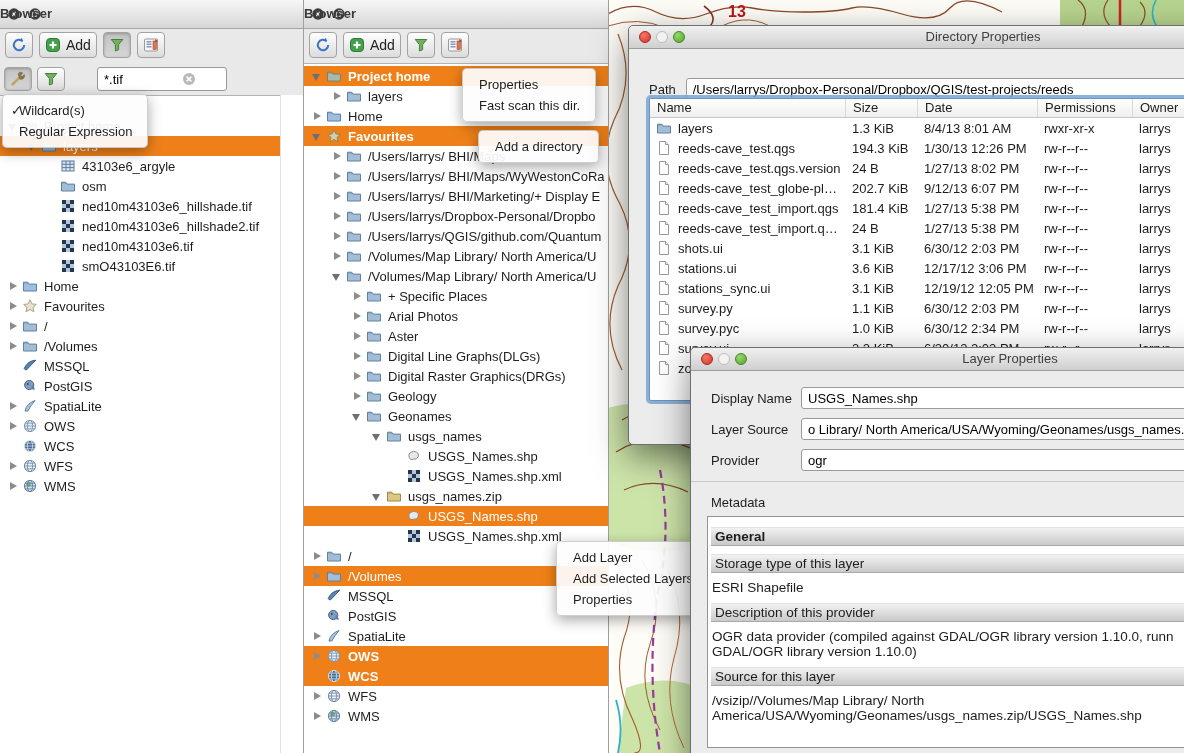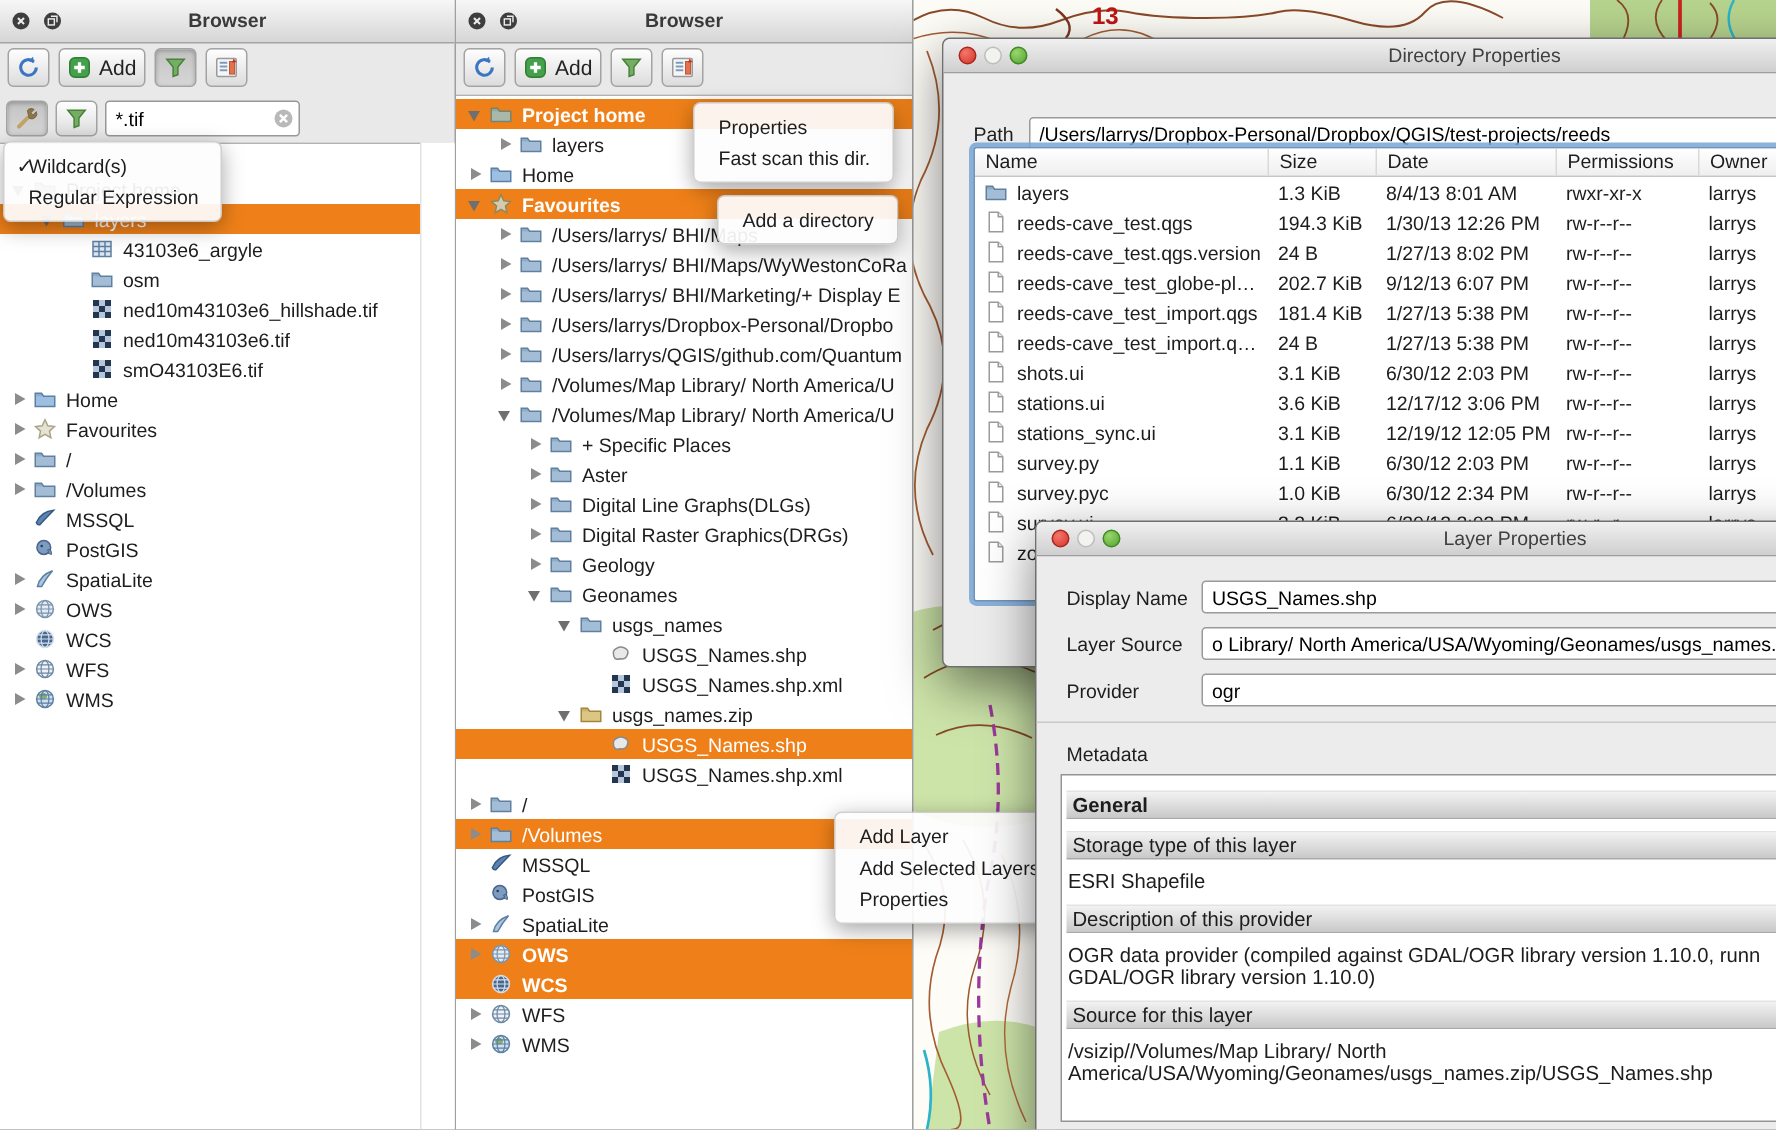--- a/index.html
+++ b/index.html
@@ -8,38 +8,38 @@
          -webkit-font-smoothing:antialiased;}
   
   #map{position:absolute;left:608px;top:0;width:576px;height:753px;z-index:0;}
   #map-label13{position:absolute;left:728px;top:3px;color:#c11414;font-weight:bold;font-size:16px;z-index:1;}
   
   .panel{position:absolute;top:0;height:753px;background:#e9e9e9;z-index:2;}
   #panel-left{left:0;width:303px;border-right:1px solid #9f9f9f;}
   #panel-mid{left:304px;width:304px;border-right:1px solid #9f9f9f;}
   .dock-titlebar{position:relative;height:28px;background:linear-gradient(#f7f7f7,#d6d6d6);
       border-bottom:1px solid #a5a5a5;}
-  .dock-title{position:absolute;left:0;right:0;top:0;line-height:27px;text-align:center;
+  .dock-title{position:absolute;left:0;right:0;top:0;line-height:27px;text-align:left;
       font-weight:bold;color:#3a3a3a;}
   .dock-btn{position:absolute;top:7px;width:14px;height:14px;cursor:default;}
   .dock-btn.close{left:7px;} .dock-btn.float{left:28px;}
   .toolbar{position:absolute;left:0;right:0;top:28px;height:34px;display:flex;align-items:center;
       gap:6px;padding-left:5px;}
   .tb-btn{height:26px;min-width:28px;border:1px solid #a3a3a3;border-radius:4px;
       background:linear-gradient(#fefefe,#dcdcdc);display:flex;align-items:center;justify-content:center;
       gap:5px;padding:0 5px;box-sizing:border-box;}
   .tb-btn.pressed{background:linear-gradient(#c3c3c3,#d6d6d6);box-shadow:inset 0 1px 3px rgba(0,0,0,.25);}
   .tb-btn .lbl{font-size:14px;color:#222;}
   .icon16{width:16px;height:16px;display:inline-block;flex:0 0 16px;}
   .icon16 svg{width:16px;height:16px;display:block;}
   .filter-row{position:absolute;left:0;right:0;top:62px;height:34px;display:flex;align-items:center;
       gap:5px;padding-left:4px;}
   .filter-input-wrap{position:relative;width:130px;height:24px;}
   .filter-input{width:100%;height:100%;box-sizing:border-box;border:1px solid #989898;border-radius:3px;
-      padding:0 20px 0 6px;font-family:inherit;font-size:13px;background:#fff;outline:none;}
+      padding:0 20px 0 6px;font-family:inherit;font-size:13px;background:#fff;outline:none;margin-left:27px;}
   .clear-btn{position:absolute;right:3px;top:4px;width:16px;height:16px;}
   
   .tree{position:absolute;left:0;right:0;bottom:0;background:#fff;border-top:1px solid #b3b3b3;overflow:hidden;}
   #tree-left{top:95px;padding-top:20px;}
   #tree-mid{top:63px;padding-top:2px;}
   .tree-row{height:20px;display:flex;align-items:center;white-space:nowrap;overflow:hidden;}
   #tree-left .tree-row{margin-right:22px;}
   .tree-row.selected{background:#ef8019;color:#fff;}
   .tree-row.selected.hdr{font-weight:bold;}
   .arrow{width:14px;height:14px;flex:0 0 14px;position:relative;}
@@ -270,20 +270,37 @@
               <rect x="6" y="2" width="4" height="4" fill="#b6c7dc"></rect>
               <rect x="10" y="2" width="4" height="4" fill="#23364f"></rect>
               <rect x="2" y="6" width="4" height="4" fill="#b6c7dc"></rect>
               <rect x="6" y="6" width="4" height="4" fill="#23364f"></rect>
               <rect x="10" y="6" width="4" height="4" fill="#b6c7dc"></rect>
               <rect x="2" y="10" width="4" height="4" fill="#23364f"></rect>
               <rect x="6" y="10" width="4" height="4" fill="#b6c7dc"></rect>
               <rect x="10" y="10" width="4" height="4" fill="#23364f"></rect>
             </svg>
           </span>
+          <span class="tree-label">ned10m43103e6_hillshade2.tif</span>
+        </div>
+        <div class="tree-row">
+          <span class="arrow" style="margin-left: 44px;"></span>
+          <span class="icon16">
+            <svg viewBox="0 0 16 16">
+              <rect x="2" y="2" width="4" height="4" fill="#23364f"></rect>
+              <rect x="6" y="2" width="4" height="4" fill="#b6c7dc"></rect>
+              <rect x="10" y="2" width="4" height="4" fill="#23364f"></rect>
+              <rect x="2" y="6" width="4" height="4" fill="#b6c7dc"></rect>
+              <rect x="6" y="6" width="4" height="4" fill="#23364f"></rect>
+              <rect x="10" y="6" width="4" height="4" fill="#b6c7dc"></rect>
+              <rect x="2" y="10" width="4" height="4" fill="#23364f"></rect>
+              <rect x="6" y="10" width="4" height="4" fill="#b6c7dc"></rect>
+              <rect x="10" y="10" width="4" height="4" fill="#23364f"></rect>
+            </svg>
+          </span>
           <span class="tree-label">ned10m43103e6.tif</span>
         </div>
         <div class="tree-row">
           <span class="arrow" style="margin-left: 44px;"></span>
           <span class="icon16">
             <svg viewBox="0 0 16 16">
               <rect x="2" y="2" width="4" height="4" fill="#23364f"></rect>
               <rect x="6" y="2" width="4" height="4" fill="#b6c7dc"></rect>
               <rect x="10" y="2" width="4" height="4" fill="#23364f"></rect>
               <rect x="2" y="6" width="4" height="4" fill="#b6c7dc"></rect>
@@ -574,20 +591,30 @@
         </div>
         <div class="tree-row">
           <span class="arrow r" style="margin-left: 46px;"></span>
           <span class="icon16">
             <svg viewBox="0 0 16 16">
               <path d="M1.5 4.2h4.2l1.4 1.9h7.4v6.9h-13z" fill="#a3bdd7" stroke="#61809f"></path>
               <path d="M1.5 4.2h4.2l1.4 1.9H1.5z" fill="#61809f" opacity=".3"></path>
             </svg>
           </span>
           <span class="tree-label">+ Specific Places</span>
+        </div>
+        <div class="tree-row">
+          <span class="arrow r" style="margin-left: 46px;"></span>
+          <span class="icon16">
+            <svg viewBox="0 0 16 16">
+              <path d="M1.5 4.2h4.2l1.4 1.9h7.4v6.9h-13z" fill="#a3bdd7" stroke="#61809f"></path>
+              <path d="M1.5 4.2h4.2l1.4 1.9H1.5z" fill="#61809f" opacity=".3"></path>
+            </svg>
+          </span>
+          <span class="tree-label">Arial Photos</span>
         </div>
         <div class="tree-row">
           <span class="arrow r" style="margin-left: 46px;"></span>
           <span class="icon16">
             <svg viewBox="0 0 16 16">
               <path d="M1.5 4.2h4.2l1.4 1.9h7.4v6.9h-13z" fill="#a3bdd7" stroke="#61809f"></path>
               <path d="M1.5 4.2h4.2l1.4 1.9H1.5z" fill="#61809f" opacity=".3"></path>
             </svg>
           </span>
           <span class="tree-label">Aster</span>

